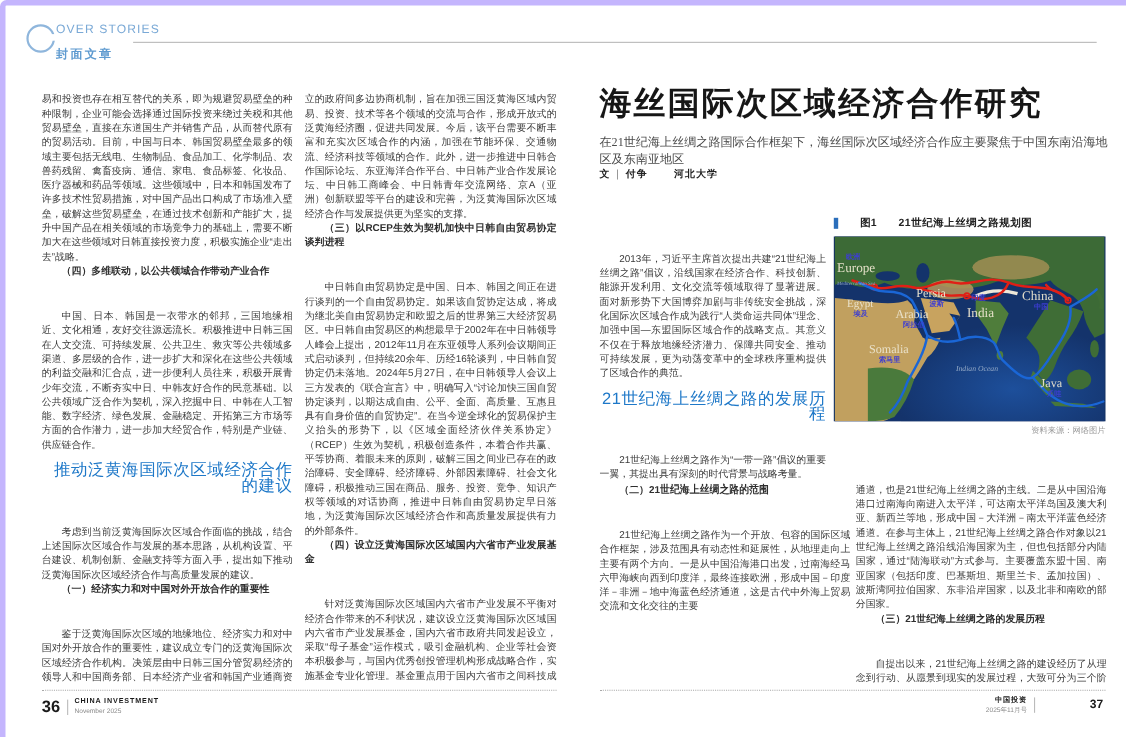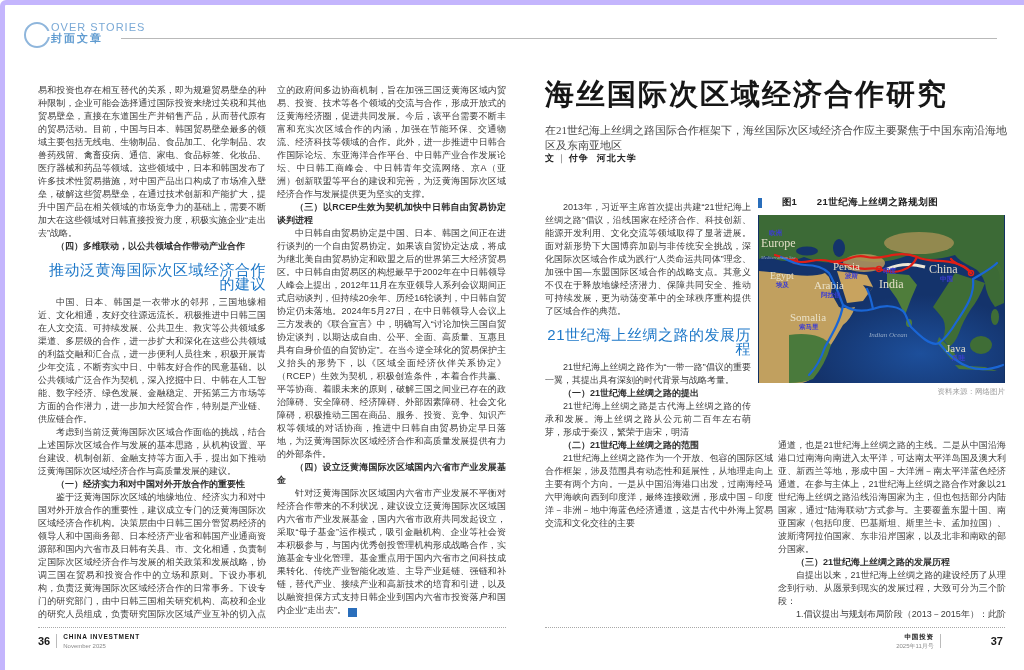--- a/index.html
+++ b/index.html
@@ -5,63 +5,63 @@
   html,body{margin:0;padding:0;width:1024px;height:670px;overflow:hidden;background:#fff;
     font-family:"Liberation Sans","DejaVu Sans",sans-serif;}
   .spread{position:absolute;left:0;top:0;width:1022px;height:668px;border:5px solid #c4b5fd;
     border-radius:6px;background:#fff;overflow:hidden;}
   
   .logo-ring{position:absolute;left:19px;top:17px;width:22px;height:22px;border:2px solid #8fb6dc;
     border-radius:50%;}
   .logo-ring:after{content:"";position:absolute;right:-3px;top:7px;width:7px;height:6px;background:#fff;}
   .kicker-block{position:absolute;left:46px;top:17px;line-height:1;}
   .kicker-en{font-size:11px;color:#7aa9d6;letter-spacing:1px;}
-  .kicker-cn{font-size:11px;color:#5f9bd0;font-weight:bold;margin-top:0;letter-spacing:2px;}
+  .kicker-cn{font-size:11px;color:#5f9bd0;font-weight:bold;margin-top:12px;letter-spacing:2px;}
   .header-rule{position:absolute;left:116px;right:30px;top:33px;height:1px;background:#b9b9b9;}
   
   .col{position:absolute;overflow:hidden;}
   .para{font-size:9px;line-height:13px;color:#3b3b3b;text-align:justify;}
-  .para.p{text-indent:2em;}
+  .para.p{text-indent:2em;margin-top:28px;}
   .para.pc{text-indent:0;}
   .para.sub{font-weight:bold;color:#2f2f2f;text-indent:2em;}
   .para.head{color:#1e78c8;font-weight:normal;font-size:15px;line-height:14px;
     margin:10px 0 5px 0;text-indent:0;text-align:right;letter-spacing:.5px;}
   .endmark{display:inline-block;width:9px;height:9px;background:#2a6ebb;color:#fff;
     font-size:5px;line-height:9px;text-align:center;vertical-align:-1px;margin-left:2px;font-weight:bold;}
   .lp-col1{left:33px;top:79px;width:228px;height:536px;}
   .lp-col2{left:272px;top:79px;width:229px;height:536px;}
   
   .rp-title{position:absolute;left:540px;top:70px;width:460px;
     font-family:"Liberation Serif","DejaVu Serif",serif;font-size:29px;font-weight:bold;
     color:#161616;letter-spacing:2px;}
   .rp-deck{position:absolute;left:540px;top:118px;width:462px;
     font-family:"Liberation Serif","DejaVu Serif",serif;font-size:11px;color:#4a4a4a;line-height:15px;}
   .rp-byline{position:absolute;left:540px;top:147px;font-size:9px;color:#222;font-weight:bold;letter-spacing:1px;}
   .rp-byline .sep{color:#555;font-weight:normal;margin:0 2px;}
-  .rp-byline .affil{margin-left:8px;}
+  .rp-byline .affil{margin-left:24px;}
   .rp-col1{left:540px;top:196px;width:206px;height:240px;}
   .rp-low-left{left:540px;top:434px;width:228px;height:182px;}
   .rp-low-right{left:773px;top:434px;width:228px;height:182px;}
   
   .figure{position:absolute;left:753px;top:191px;width:247px;}
   .fig-caption{display:flex;align-items:center;gap:20px;}
   .fig-bullet{width:4px;height:10px;background:#2a6ebb;}
   .fig-label{font-size:9.5px;font-weight:bold;color:#222;}
   .fig-text{font-size:9.5px;font-weight:bold;color:#222;letter-spacing:.5px;}
   .map-wrap{margin-top:6px;width:247px;height:168px;background:#123163;}
   .fig-source{margin-top:4px;text-align:right;font-size:7.5px;color:#9a9a9a;}
   .map-en{font-family:"Liberation Serif","DejaVu Serif",serif;fill:#ece5cf;opacity:.95;}
   .map-cn{font-size:6.5px;font-weight:bold;fill:#3d3dd2;}
   .map-sea{font-family:"Liberation Serif","DejaVu Serif",serif;font-style:italic;fill:#93a9c6;}
   
   .foot-rule{position:absolute;top:622px;border-top:1px dotted #a8a8a8;height:0;}
   .fr-left{left:33px;width:468px;}
   .fr-right{left:540px;width:460px;}
   .lp-footer{position:absolute;left:33px;top:629px;display:flex;align-items:center;gap:6px;}
-  .lp-footer .pagenum{font-size:11px;font-weight:bold;color:#1a1a1a;}
+  .lp-footer .pagenum{font-size:15px;font-weight:bold;color:#1a1a1a;}
   .vrule{width:1px;height:14px;background:#bbb;}
   .mag-stack{line-height:1;}
   .mag-name{font-size:6.5px;font-weight:bold;color:#1a1a1a;letter-spacing:.8px;}
   .mag-date{font-size:6px;color:#8a8a8a;margin-top:2px;}
   .rp-footer{position:absolute;right:24px;top:629px;display:flex;align-items:center;gap:6px;}
   .rp-footer .mag-stack{text-align:right;}
   .rp-footer .pagenum{font-size:11px;font-weight:bold;color:#1a1a1a;margin-left:44px;}
 </style>
 </head>
 <body>
@@ -71,22 +71,22 @@
   <div class="logo-ring"></div>
   <div class="kicker-block">
     <div class="kicker-en">OVER STORIES</div>
     <div class="kicker-cn">封面文章</div>
   </div>
   <div class="header-rule"></div>
 
   <div class="col lp-col1">
       <div class="para pc">易和投资也存在相互替代的关系，即为规避贸易壁垒的种种限制，企业可能会选择通过国际投资来绕过关税和其他贸易壁垒，直接在东道国生产并销售产品，从而替代原有的贸易活动。目前，中国与日本、韩国贸易壁垒最多的领域主要包括无线电、生物制品、食品加工、化学制品、农兽药残留、禽畜疫病、通信、家电、食品标签、化妆品、医疗器械和药品等领域。这些领域中，日本和韩国发布了许多技术性贸易措施，对中国产品出口构成了市场准入壁垒，破解这些贸易壁垒，在通过技术创新和产能扩大，提升中国产品在相关领域的市场竞争力的基础上，需要不断加大在这些领域对日韩直接投资力度，积极实施企业“走出去”战略。</div>
       <div class="para sub">（四）多维联动，以公共领域合作带动产业合作</div>
+      <div class="para p">中国、日本、韩国是一衣带水的邻邦，三国地缘相近、文化相通，友好交往源远流长。积极推进中日韩三国在人文交流、可持续发展、公共卫生、救灾等公共领域多渠道、多层级的合作，进一步扩大和深化在这些公共领域的利益交融和汇合点，进一步便利人员往来，积极开展青少年交流，不断夯实中日、中韩友好合作的民意基础。以公共领域广泛合作为契机，深入挖掘中日、中韩在人工智能、数字经济、绿色发展、金融稳定、开拓第三方市场等方面的合作潜力，进一步加大经贸合作，特别是产业链、供应链合作。</div>
       <div class="para head">推动泛黄海国际次区域经济合作的建议</div>
-      <div class="para p">中国、日本、韩国是一衣带水的邻邦，三国地缘相近、文化相通，友好交往源远流长。积极推进中日韩三国在人文交流、可持续发展、公共卫生、救灾等公共领域多渠道、多层级的合作，进一步扩大和深化在这些公共领域的利益交融和汇合点，进一步便利人员往来，积极开展青少年交流，不断夯实中日、中韩友好合作的民意基础。以公共领域广泛合作为契机，深入挖掘中日、中韩在人工智能、数字经济、绿色发展、金融稳定、开拓第三方市场等方面的合作潜力，进一步加大经贸合作，特别是产业链、供应链合作。</div>
       <div class="para p">考虑到当前泛黄海国际次区域合作面临的挑战，结合上述国际次区域合作与发展的基本思路，从机构设置、平台建设、机制创新、金融支持等方面入手，提出如下推动泛黄海国际次区域经济合作与高质量发展的建议。</div>
       <div class="para sub">（一）经济实力和对中国对外开放合作的重要性</div>
       <div class="para p">鉴于泛黄海国际次区域的地缘地位、经济实力和对中国对外开放合作的重要性，建议成立专门的泛黄海国际次区域经济合作机构。决策层由中日韩三国分管贸易经济的领导人和中国商务部、日本经济产业省和韩国产业通商资源部和国内六省市及日韩有关县、市、文化相通，负责制定国际次区域经济合作与发展的相关政策和发展战略，协调三国在贸易和投资合作中的立场和原则。下设办事机构，负责泛黄海国际次区域经济合作的日常事务。下设专门的研究部门，由中日韩三国相关研究机构、高校和企业的研究人员组成，负责研究国际次区域产业互补的切入点和营商环境、经贸政策对企业投资的影响等。</div>
     </div>
   <div class="col lp-col2">
       <div class="para pc">立的政府间多边协商机制，旨在加强三国泛黄海区域内贸易、投资、技术等各个领域的交流与合作，形成开放式的泛黄海经济圈，促进共同发展。今后，该平台需要不断丰富和充实次区域合作的内涵，加强在节能环保、交通物流、经济科技等领域的合作。此外，进一步推进中日韩合作国际论坛、东亚海洋合作平台、中日韩产业合作发展论坛、中日韩工商峰会、中日韩青年交流网络、京A（亚洲）创新联盟等平台的建设和完善，为泛黄海国际次区域经济合作与发展提供更为坚实的支撑。</div>
       <div class="para sub">（三）以RCEP生效为契机加快中日韩自由贸易协定谈判进程</div>
       <div class="para p">中日韩自由贸易协定是中国、日本、韩国之间正在进行谈判的一个自由贸易协定。如果该自贸协定达成，将成为继北美自由贸易协定和欧盟之后的世界第三大经济贸易区。中日韩自由贸易区的构想最早于2002年在中日韩领导人峰会上提出，2012年11月在东亚领导人系列会议期间正式启动谈判，但持续20余年、历经16轮谈判，中日韩自贸协定仍未落地。2024年5月27日，在中日韩领导人会议上三方发表的《联合宣言》中，明确写入“讨论加快三国自贸协定谈判，以期达成自由、公平、全面、高质量、互惠且具有自身价值的自贸协定”。在当今逆全球化的贸易保护主义抬头的形势下，以《区域全面经济伙伴关系协定》（RCEP）生效为契机，积极创造条件，本着合作共赢、平等协商、着眼未来的原则，破解三国之间业已存在的政治障碍、安全障碍、经济障碍、外部因素障碍、社会文化障碍，积极推动三国在商品、服务、投资、竞争、知识产权等领域的对话协商，推进中日韩自由贸易协定早日落地，为泛黄海国际次区域经济合作和高质量发展提供有力的外部条件。</div>
       <div class="para sub">（四）设立泛黄海国际次区域国内六省市产业发展基金</div>
       <div class="para p">针对泛黄海国际次区域国内六省市产业发展不平衡对经济合作带来的不利状况，建议设立泛黄海国际次区域国内六省市产业发展基金，国内六省市政府共同发起设立，采取“母子基金”运作模式，吸引金融机构、企业等社会资本积极参与，与国内优秀创投管理机构形成战略合作，实施基金专业化管理。基金重点用于国内六省市之间科技成果转化、传统产业智能化改造、主导产业延链、强链和补链，替代产业、接续产业和高新技术的培育和引进，以及以融资担保方式支持日韩企业到国内六省市投资落户和国内企业“走出去”。<span class="endmark">投</span></div>

